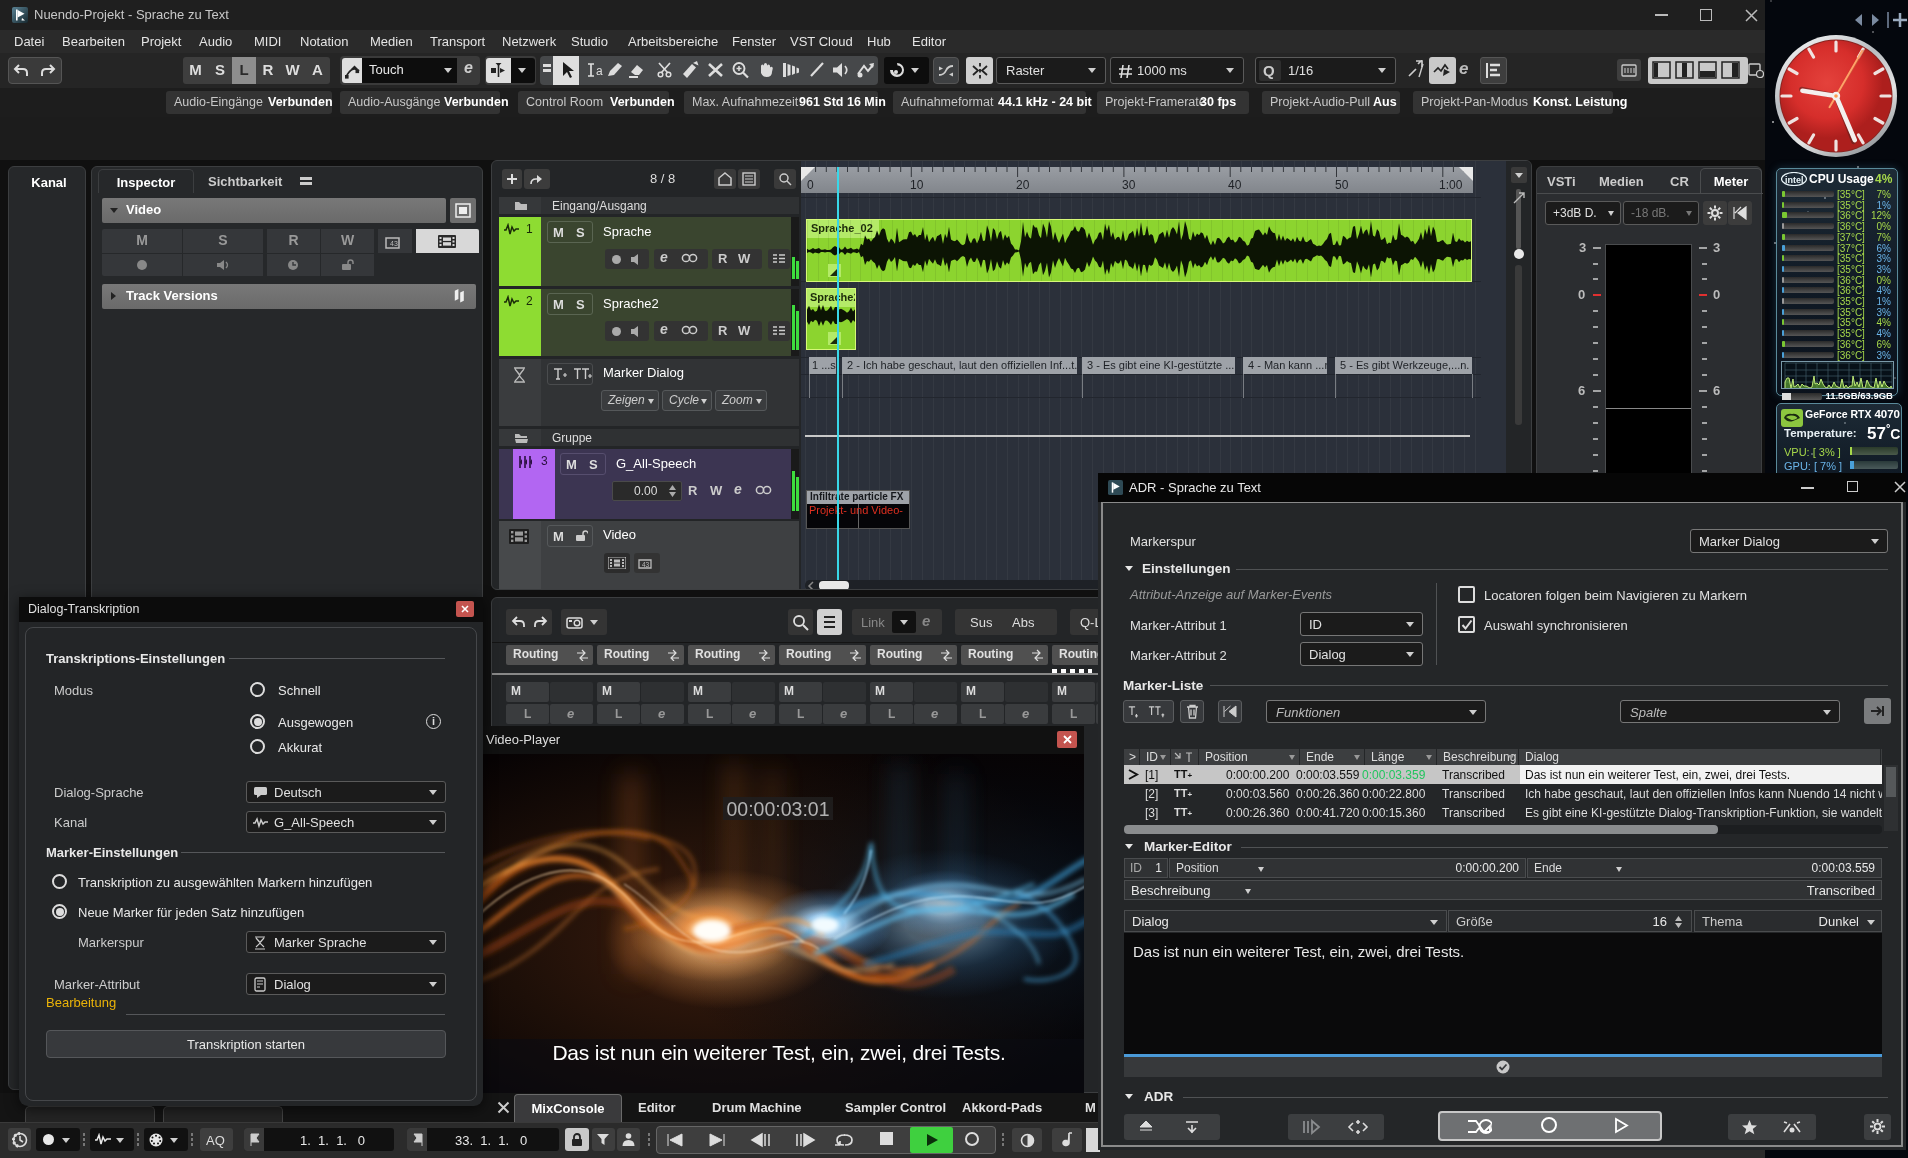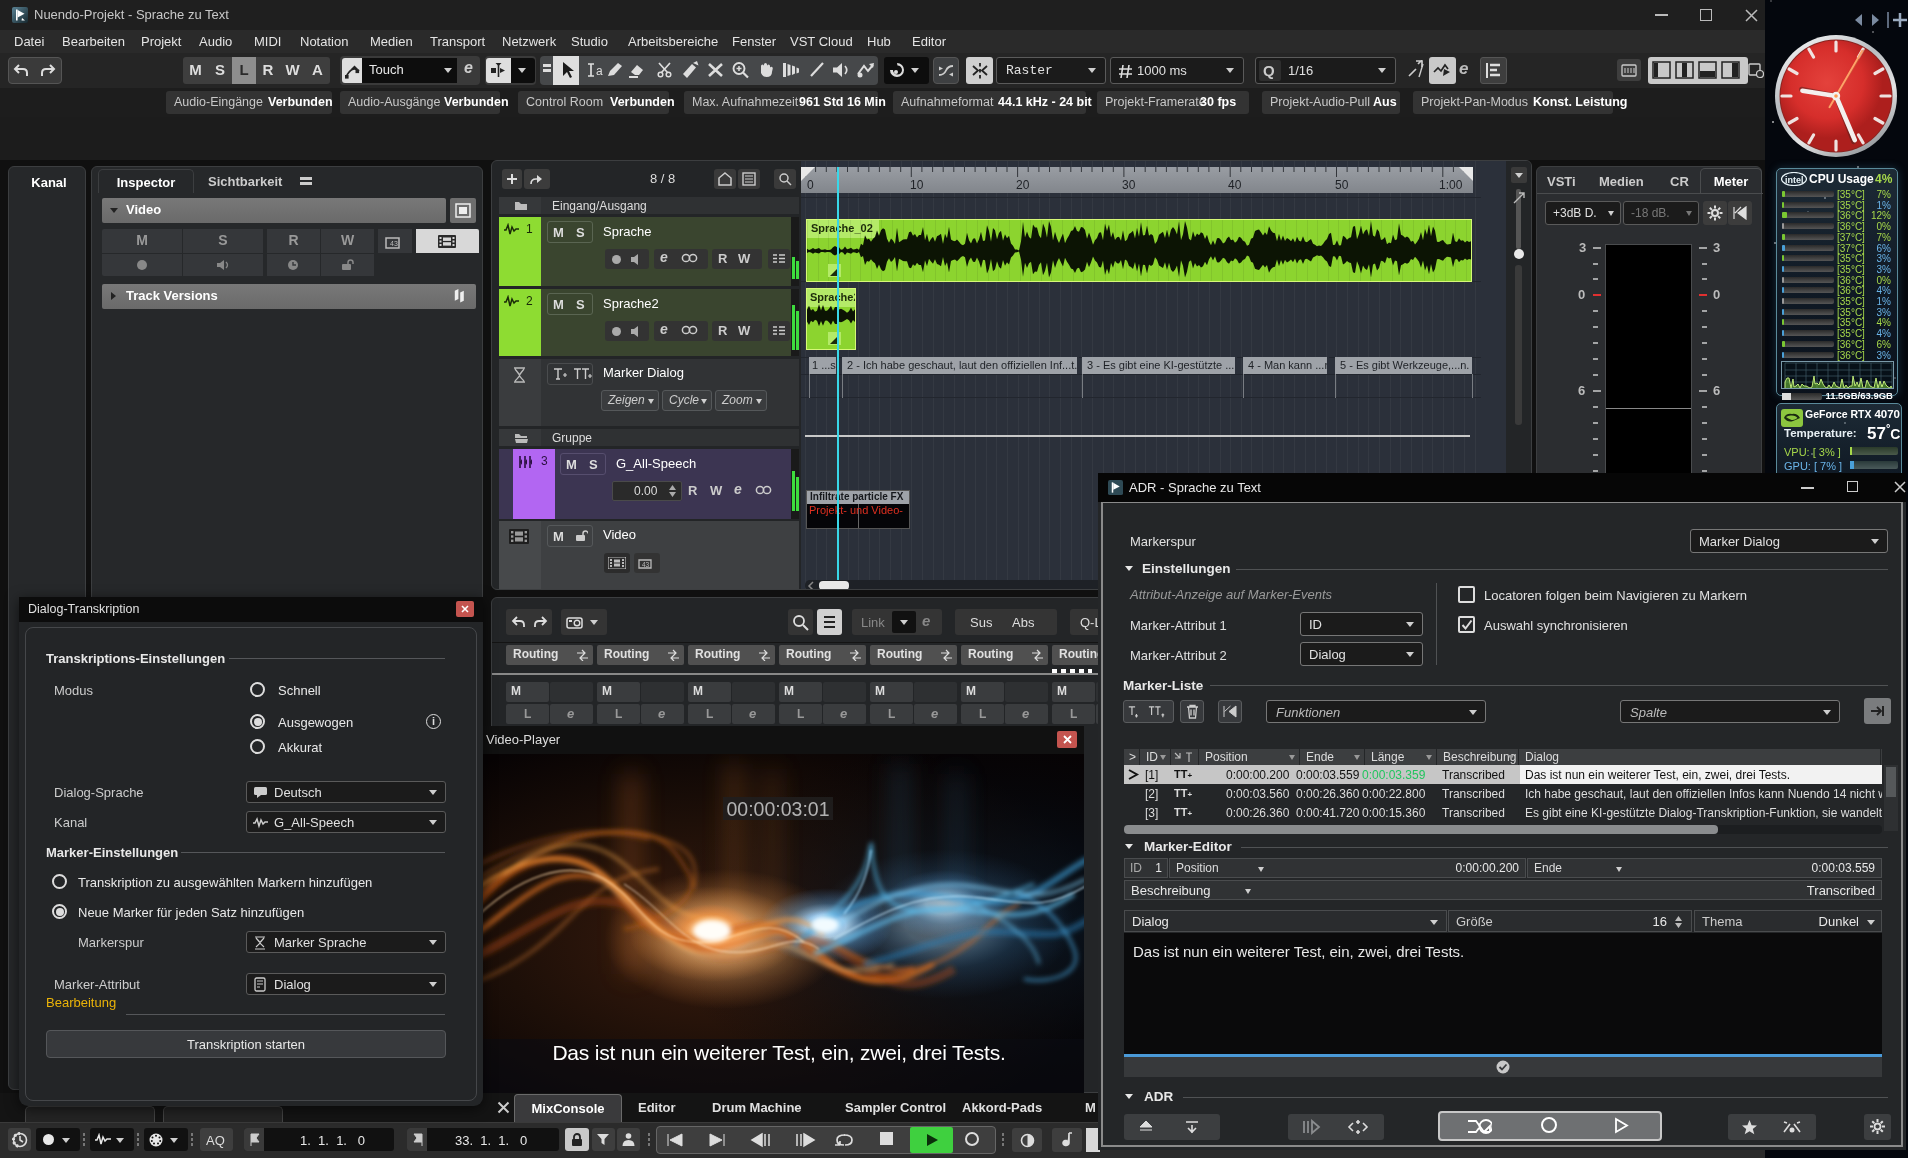--- a/index.html
+++ b/index.html
@@ -161,21 +161,21 @@
         <path d="M2 12 q5 0 7 -4.5 q2 -4.5 7 -4.5" stroke="#ccc" stroke-width="1.8" fill="none"></path>
         <path d="M2 3.5 l4 2 l-4 2 z M16 9.5 l-4 2 l4 2 z" fill="#ccc"></path>
       </svg>
 
     <div class="abs" style="left:966px;top:4px;width:27px;height:27px;background:#cfcfcf;border-radius:3px;"></div>
     <svg class="abs" style="left:971px;top:9px" width="18" height="17">
         <path d="M2 4 l5 4.5 l-5 4.5 M16 4 l-5 4.5 l5 4.5 M9 1 v3.5 M9 7 v3.5 M9 13 v3.5" stroke="#222" stroke-width="1.8" fill="none"></path>
       </svg>
   </div>
   <div class="abs dd" style="left:996px;top:57px;width:110px;height:27px;font-size:13px;">
-      <span style="position:absolute;left:9px;top:5px;font-family:Liberation Mono, monospace;">Raster</span>
+      <span style="position:absolute;left:9px;top:5px;">Raster</span>
       <span class="tri-d" style="position:absolute;right:9px;top:10px;"></span>
     </div>
   <div class="abs dd" style="left:1110px;top:57px;width:134px;height:27px;font-size:13px;">
     <svg style="position:absolute;left:7px;top:6px" width="15" height="15">
         <path d="M5 1 L3 14 M11 1 L9 14 M1 5 h13 M1 10 h13" stroke="#ddd" stroke-width="1.6"></path>
       </svg>
     <span style="position:absolute;left:26px;top:5px;">1000 ms</span>
       <span class="tri-d" style="position:absolute;right:9px;top:10px;"></span>
     </div>
   <div class="abs dd" style="left:1255px;top:57px;width:141px;height:27px;font-size:13px;">

